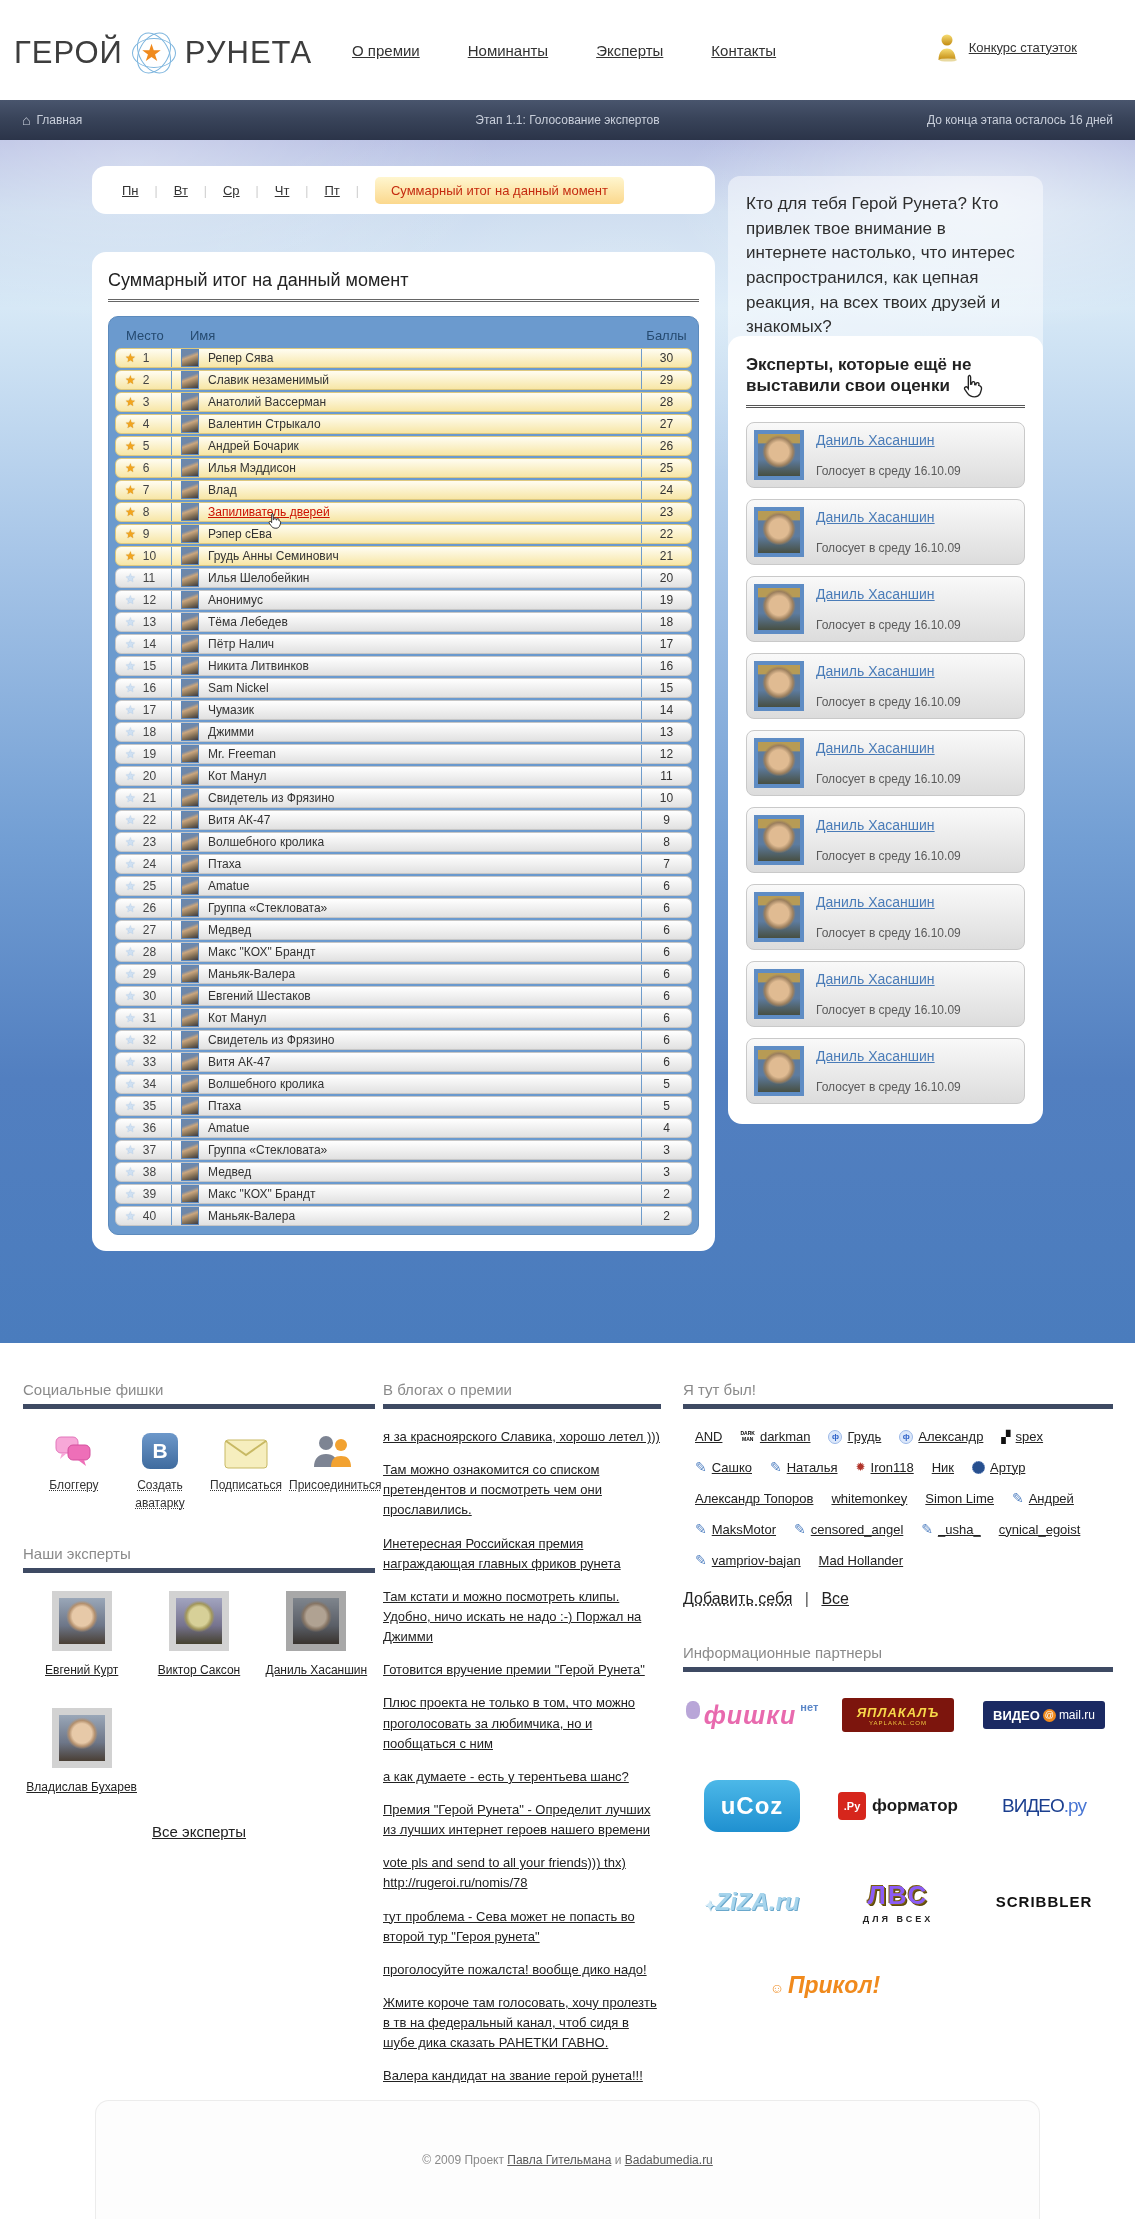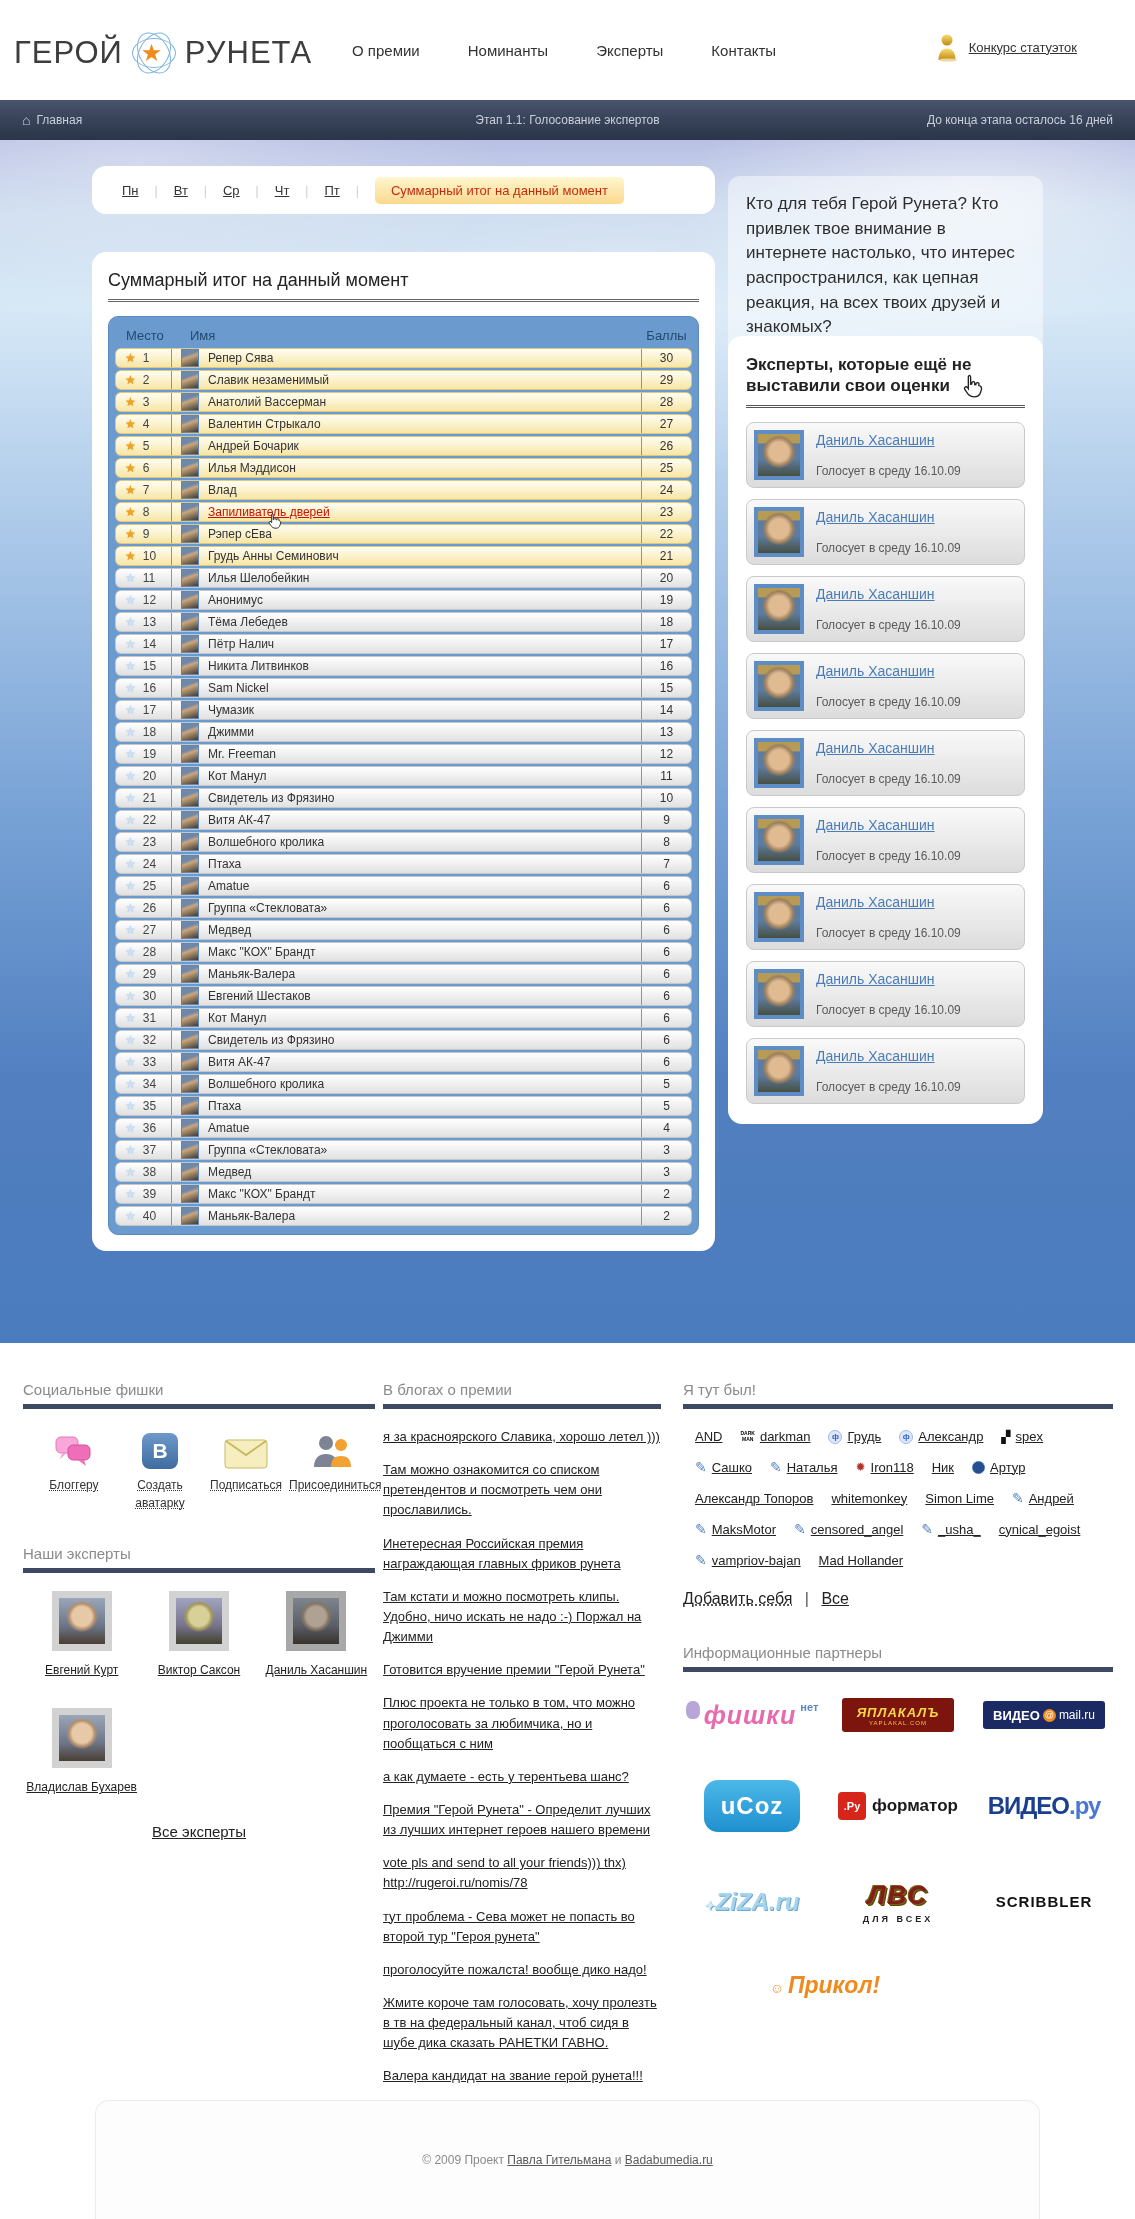--- a/index.html
+++ b/index.html
@@ -10,21 +10,21 @@
   
   .topbar { position:absolute; top:0; left:0; width:1135px; height:100px; background:#fff; }
   .logo { position:absolute; left:14px; top:28px; display:flex; align-items:center; gap:6px; }
   .logo-word { font-size:31px; color:#3d3d3d; letter-spacing:1px; }
   .emblem { position:relative; width:50px; height:50px; display:inline-block; }
   .emblem .el { position:absolute; left:3px; top:10px; width:44px; height:30px; border:1px solid #7db5de; border-radius:50%; }
   .emblem .e2 { transform:rotate(60deg); }
   .emblem .e3 { transform:rotate(120deg); }
   .emblem .star-glyph { position:absolute; left:12px; top:11px; font-size:24px; color:#f08a1d; font-weight:400; font-style:normal; }
   .mainnav { position:absolute; left:352px; top:42px; display:flex; gap:48px; }
-  .mainnav a { font-size:15px; color:#333; cursor:pointer; }
+  .mainnav a { font-size:15px; color:#333; text-decoration:underline; cursor:pointer; }
   .contest { position:absolute; right:58px; top:32px; display:flex; align-items:center; gap:10px; }
   .contest a { font-size:13px; color:#333; text-decoration:underline; cursor:pointer; }
 
   
   .stagebar { position:absolute; top:100px; left:0; width:1135px; height:40px;
     background:linear-gradient(180deg,#49556d 0%,#39445a 45%,#2b3449 100%);
     color:#c9cfdb; font-size:12px; }
   .stagebar .home { position:absolute; left:22px; top:12px; color:#c9cfdb; text-decoration:none; cursor:pointer; display:flex; gap:6px; align-items:center; }
   .stagebar .home-ico { font-size:14px; }
   .stage-title { position:absolute; left:0; right:0; top:13px; text-align:center; }
@@ -149,25 +149,25 @@
   .p-yaplakal .y2 { color:#f0c840; font-size:6px; letter-spacing:1px; }
   .p-videomail { width:122px; height:28px; background:#1b2a63; border-radius:3px; display:flex; align-items:center; justify-content:center; gap:3px; }
   .p-videomail .v1 { color:#fff; font-weight:700; font-size:13px; }
   .p-videomail .at { width:13px; height:13px; border-radius:50%; background:#f08a1d; color:#fff; font-size:9px; display:inline-flex; align-items:center; justify-content:center; }
   .p-videomail .v2 { color:#fff; font-size:12px; }
   .p-ucoz { width:96px; height:52px; border-radius:14px; background:linear-gradient(180deg,#4cb8e8,#1f90d0);
     color:#fff; font-weight:700; font-size:24px; display:flex; align-items:center; justify-content:center; letter-spacing:1px; }
   .p-formator { display:flex; align-items:center; gap:6px; }
   .p-formator .rbox { width:28px; height:28px; background:#d6261c; border-radius:4px; color:#fff; font-weight:700; font-size:11px; display:flex; align-items:center; justify-content:center; }
   .p-formator .ftxt { font-size:17px; font-weight:700; color:#1a1a1a; }
-  .p-videoru { font-weight:700; font-size:24px; letter-spacing:-1px; }
+  .p-videoru { font-weight:400; font-size:19px; letter-spacing:-1px; }
   .p-videoru .b1 { color:#1b3f8f; } .p-videoru .b2 { color:#4a77d4; }
   .p-ziza { font-size:24px; font-weight:700; font-style:italic; color:#a6d4ec; text-shadow:1px 1px 0 #6aa8cc; }
   .p-ziza .sp { color:#cfe9f7; font-size:13px; font-style:normal; }
-  .p-lvs .l1 { display:block; font-size:26px; font-weight:900; font-style:italic; color:#7f1d1d;
+  .p-lvs .l1 { display:block; font-size:26px; font-weight:900; color:#8b5cf6;
     text-shadow:-1px -1px 0 #7a5f10, 1px 1px 0 #7a5f10, 2px 2px 0 #5b470c; letter-spacing:2px; }
   .p-lvs .l2 { display:block; font-size:9px; font-weight:700; color:#222; letter-spacing:3px; margin-top:3px; }
   .p-scribbler { font-size:15px; font-weight:700; letter-spacing:1px; color:#111; }
   .p-prikol { grid-column:1 / span 2; justify-self:center; font-size:23px; font-weight:700; font-style:italic; color:#f08a1d; }
   .p-prikol .sm { font-size:14px; font-style:normal; }
 
   .footer-bottom { position:absolute; left:95px; top:757px; width:945px; height:119px; background:#fdfdfd;
     border:1px solid #ececec; border-bottom:none; border-radius:14px 14px 0 0; }
   .copyright { position:absolute; left:0; right:0; top:52px; text-align:center; font-size:12px; color:#8a8a8a; }
   .copyright a { color:#5a5a5a; text-decoration:underline; cursor:pointer; }

